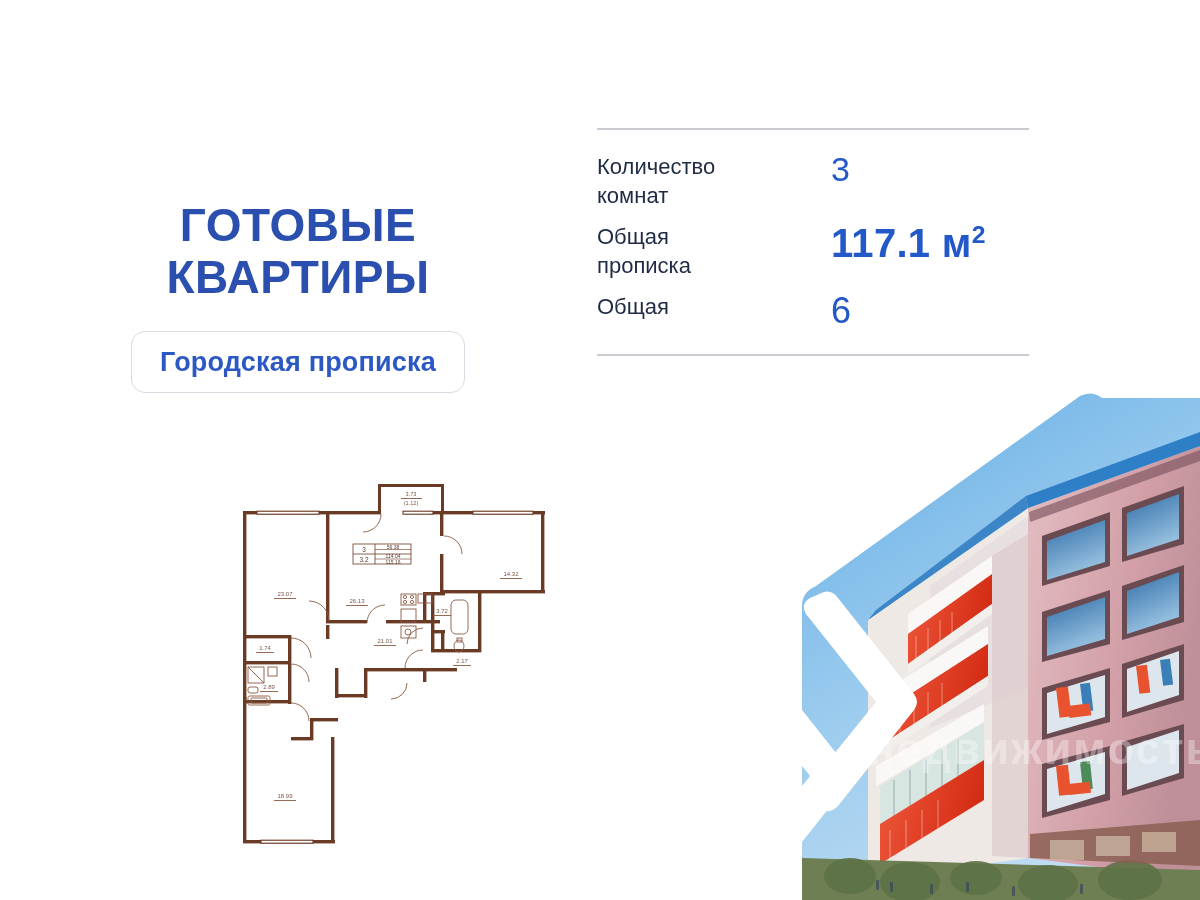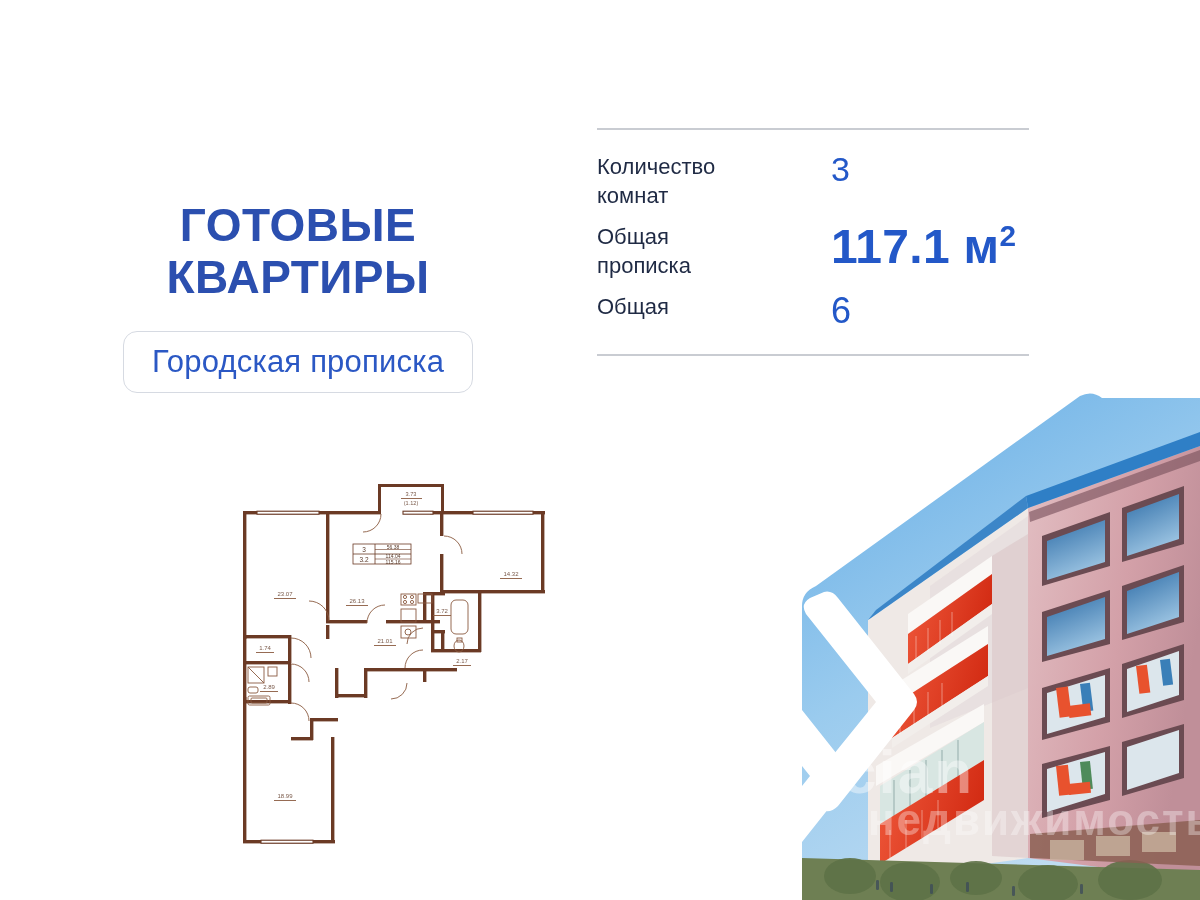--- a/index.html
+++ b/index.html
@@ -45,22 +45,22 @@
     align-items: center;
     justify-content: center;
     height: 62px;
     padding: 0 28px;
     border: 1.6px solid #D6DAE2;
     border-radius: 14px;
     background: #ffffff;
   }
 
   .badge-pill-label {
-    font-size: 31px;
-    font-weight: 400;
+    font-size: 27px;
+    font-weight: 700;
     color: #2B58C4;
     letter-spacing: 0.2px;
     white-space: nowrap;
   }
 
   
   .spec-block {
     position: absolute;
     left: 597px;
     top: 128px;
@@ -101,21 +101,21 @@
     letter-spacing: 0.3px;
   }
 
   .spec-value .sup {
     font-size: 0.62em;
     vertical-align: super;
     line-height: 0;
   }
 
   .spec-row.row-rooms .spec-value { font-size: 34px; font-weight: 500; }
-  .spec-row.row-area  .spec-value { font-size: 48px; }
+  .spec-row.row-area  .spec-value { font-size: 40px; }
   .spec-row.row-floor .spec-value { font-size: 36px; font-weight: 500; }
 
   
   .floorplan-wrap {
     position: absolute;
     left: 235px;
     top: 478px;
     width: 330px;
     height: 380px;
   }
@@ -525,18 +525,17 @@
                    Q -16 500 -24 496
                    L -36 488
                    Q -44 482 -38 472
                    L 30 388
                    Z" fill="#ffffff"></path>
         </g>
       </g>
     </svg>
 
     <div class="watermark">
-      <span>cian</span>
       <span class="wm2">недвижимость</span>
     </div>
   </div>
 
 </div>
 
 </body></html>

